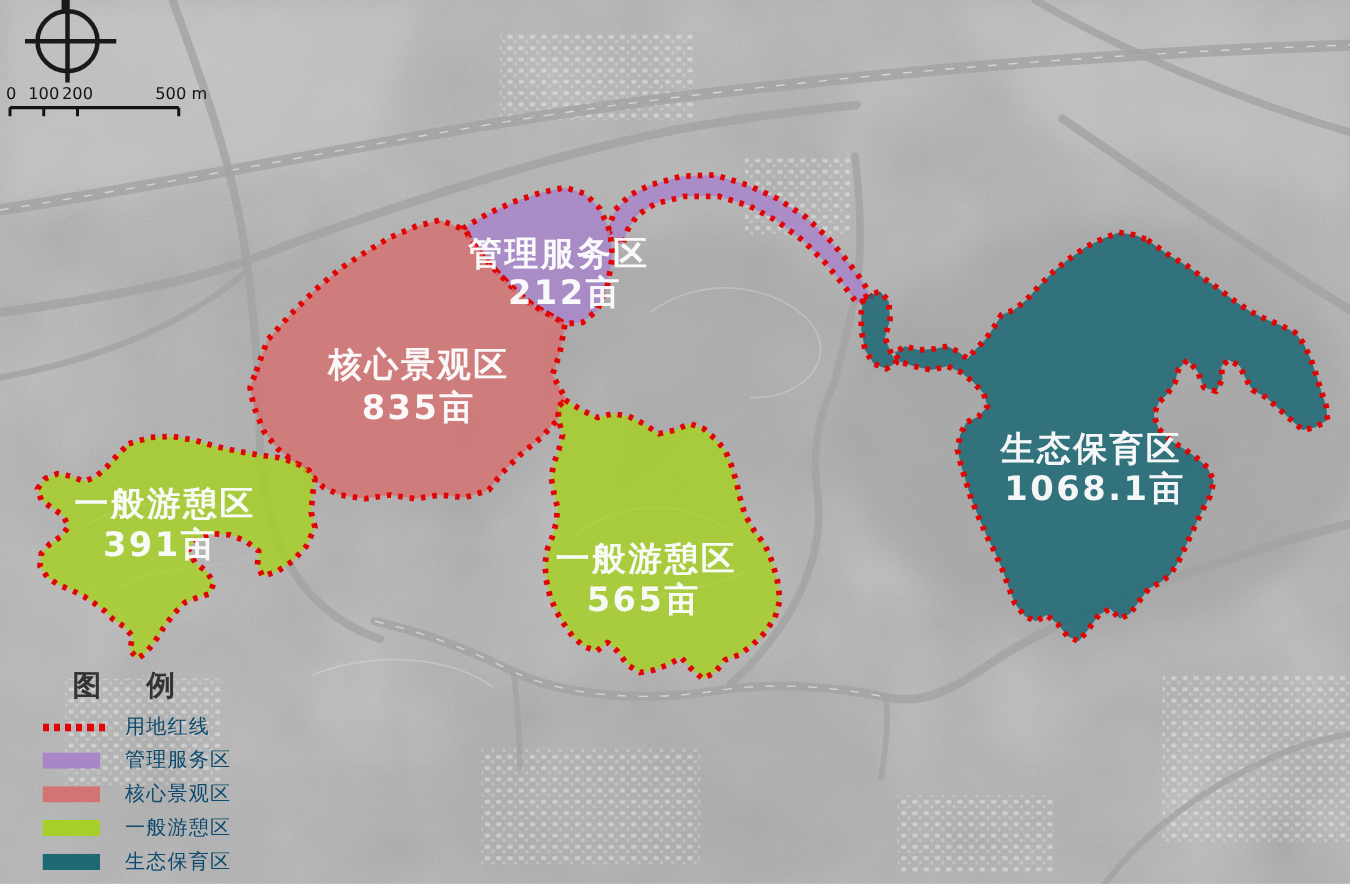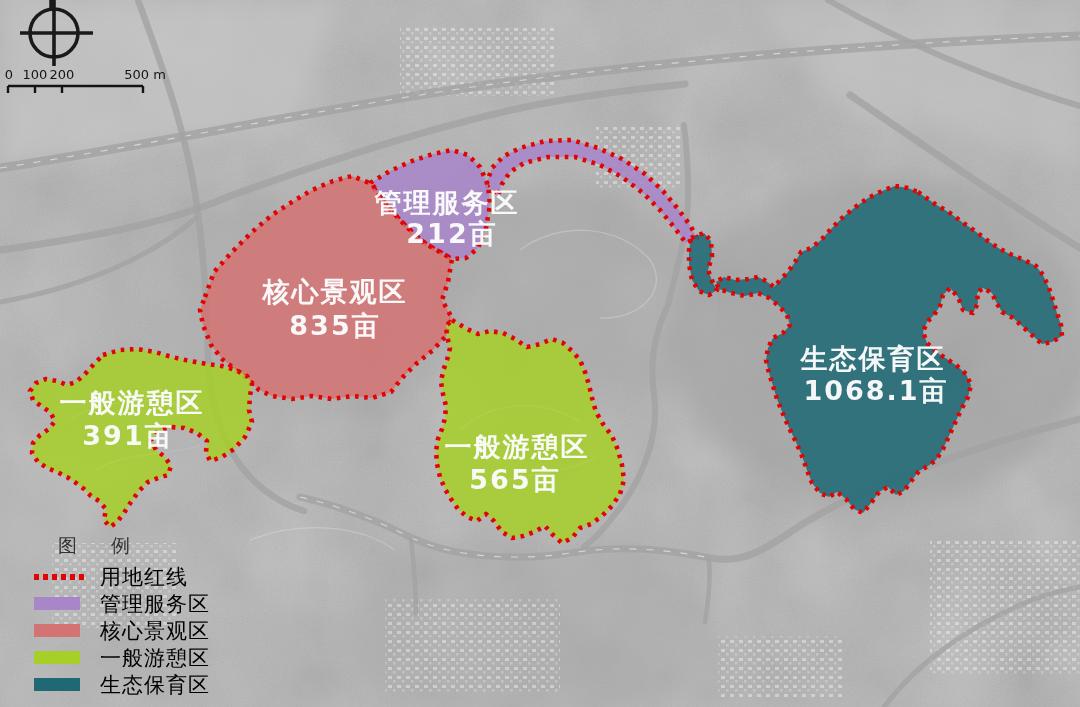--- a/index.html
+++ b/index.html
@@ -10,28 +10,28 @@
   .bnd{stroke:#e20404;stroke-width:4.6;stroke-dasharray:3.6 5.6;
        stroke-linejoin:round;fill-opacity:.86;}
   .road{fill:none;stroke:#a2a2a2;stroke-linecap:round;opacity:.8;}
   .roaddash{fill:none;stroke:#e8e8e8;stroke-width:1.1;stroke-dasharray:7 10;opacity:.7;}
   .zlabel{fill:#fbfbfb;font-size:27px;font-weight:600;text-anchor:middle;
           letter-spacing:2px;opacity:.97;}
   .contour{fill:none;stroke:#ffffff;opacity:.22;stroke-width:1.4;}
   .scaletxt{font-size:13px;fill:#141414;text-anchor:middle;font-weight:500;}
   
   .legend{position:absolute;left:34px;top:533px;}
-  .legend-title{font-size:19px;font-weight:normal;color:#333;margin:0 0 9px 24px;
+  .legend-title{font-size:23px;font-weight:bold;color:#333;margin:0 0 9px 24px;
                 letter-spacing:14px;}
   .lrow{display:flex;align-items:center;height:17px;margin-bottom:10px;}
   .lsw{width:46px;height:13px;margin-right:20px;flex:0 0 auto;}
   .lsw svg{position:static;display:block;}
   .ldots{width:50px;height:6px;margin-right:16px;flex:0 0 auto;
          background:repeating-linear-gradient(90deg,#e20404 0 5px,rgba(0,0,0,0) 5px 9px);}
-  .ltxt{font-size:21px;color:#000000;letter-spacing:1px;white-space:nowrap;}
+  .ltxt{font-size:16px;color:#0c4a6e;letter-spacing:1px;white-space:nowrap;}
 </style>
 </head>
 <body>
 
 <div class="stage">
 
 <svg width="1080" height="707" viewBox="0 0 1080 707">
   <defs>
     <filter id="mottle" x="0" y="0" width="100%" height="100%">
       <feTurbulence type="fractalNoise" baseFrequency="0.012" numOctaves="3" seed="7" stitchTiles="stitch"></feTurbulence>

